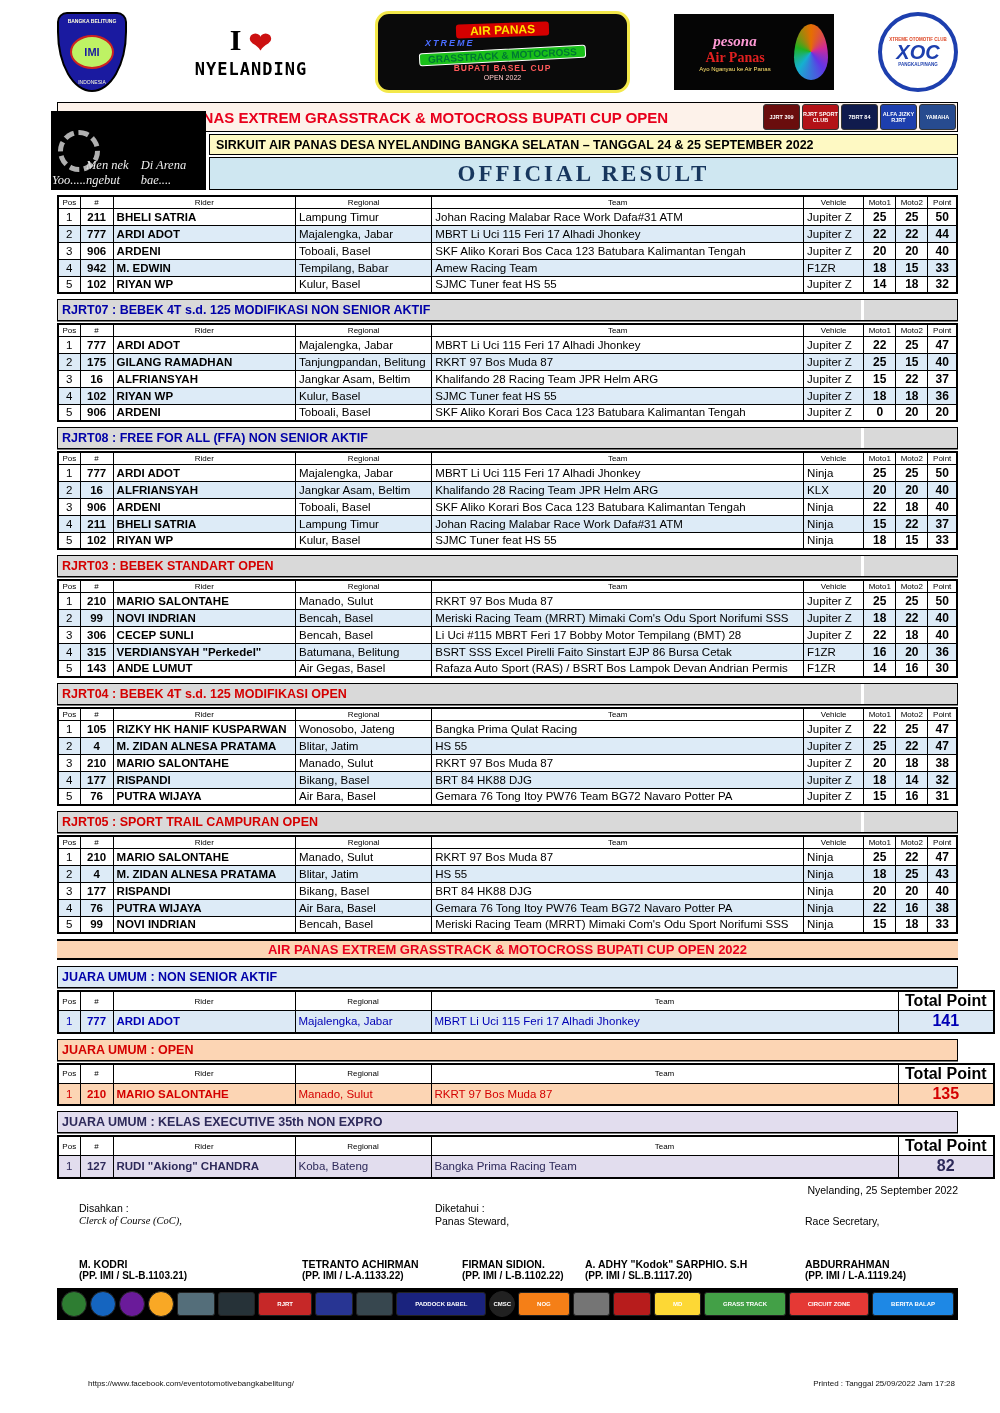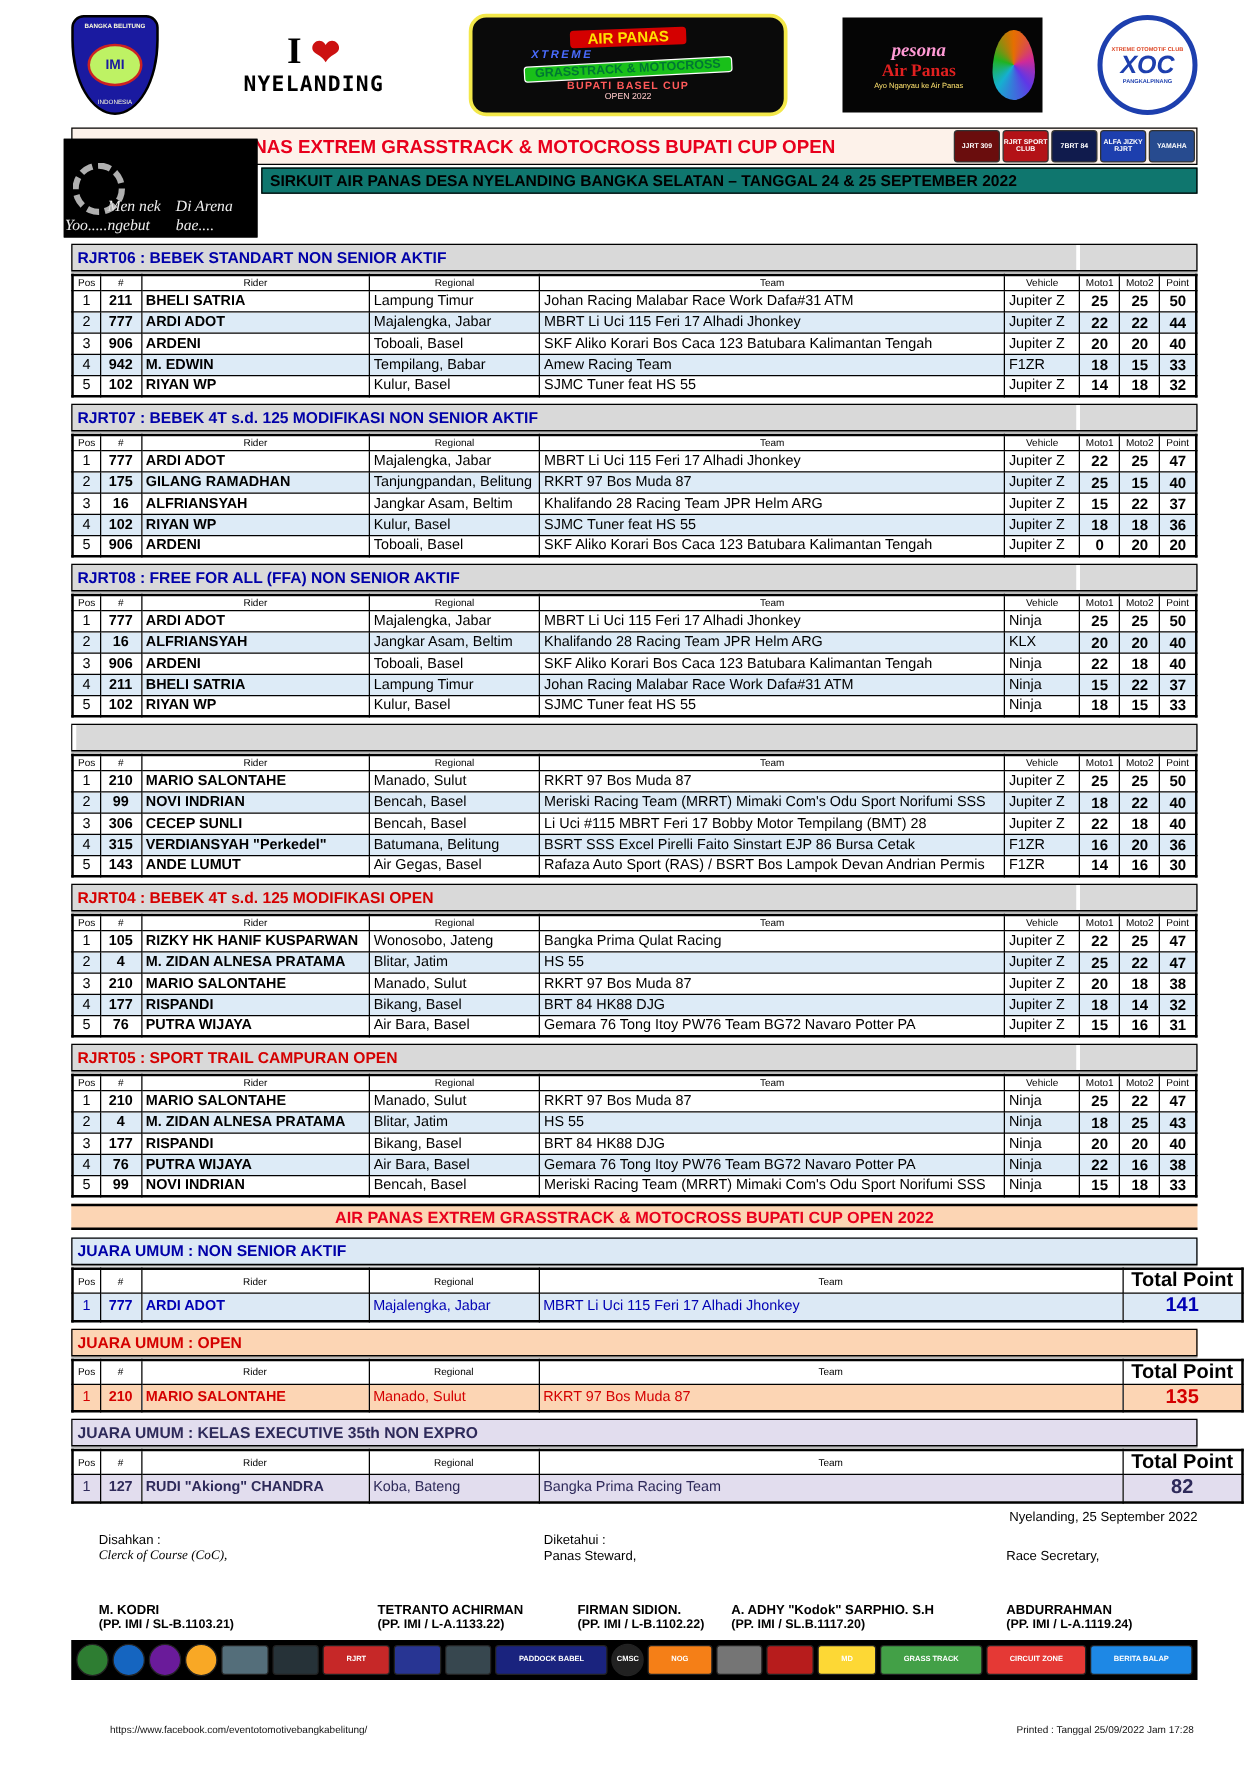--- a/index.html
+++ b/index.html
@@ -42,21 +42,21 @@
 
   
   .header-block { position:relative; height:88px; margin-bottom:5px; }
   .red-title-bar { position:absolute; top:0; left:0; right:0; height:30px; background:#fdf2ea;
     border:1px solid #000; display:flex; align-items:center; }
   .red-title-text { flex:1; text-align:center; color:#e8001c; font-weight:bold; font-size:15px; white-space:nowrap; overflow:hidden; }
   .mini-logos { display:flex; gap:2px; margin-right:1px; }
   .mini-logo { width:37px; height:26px; color:#fff; font-weight:bold; font-size:5.5px; line-height:1.1;
     display:flex; align-items:center; justify-content:center; text-align:center; border-radius:3px; border:1px solid #333; }
   .sirkuit-bar { position:absolute; top:32px; left:152px; right:0; height:21px; border:1px solid #000;
-    background:#0f766e; display:flex; align-items:center; padding-left:6px; font-weight:bold; font-size:12.5px; white-space:nowrap; }
+    background:#fef9c3; display:flex; align-items:center; padding-left:6px; font-weight:bold; font-size:12.5px; white-space:nowrap; }
   .official-bar { position:absolute; top:55px; left:152px; right:0; height:33px; border:1px solid #000;
     background:#cfe7f1; display:flex; align-items:center; justify-content:center;
     font-family:"Liberation Serif","DejaVu Serif",serif; font-weight:bold; font-size:23px; color:#17365d; letter-spacing:3px; }
   .promo-box { position:absolute; top:9px; left:-6px; width:155px; height:79px; background:#000; color:#eee;
     display:flex; flex-direction:row; align-items:flex-end; justify-content:center; padding-right:10px;
     font-family:"Liberation Serif","DejaVu Serif",serif; font-style:italic; font-size:12.5px; line-height:1.25; border:1px solid #000; }
   .promo-gear { position:absolute; left:6px; top:18px; width:42px; height:42px; border-radius:50%;
     border:5px dashed #ddd; opacity:.8; }
 
   
@@ -161,34 +161,33 @@
             <div class="mini-logo" style="background: rgb(106, 13, 13);">JJRT 309</div>
             <div class="mini-logo" style="background: rgb(179, 18, 23);">RJRT SPORT CLUB</div>
             <div class="mini-logo" style="background: rgb(16, 27, 77);">7BRT 84</div>
             <div class="mini-logo" style="background: rgb(29, 63, 174);">ALFA JIZKY RJRT</div>
             <div class="mini-logo" style="background: rgb(39, 75, 143);">YAMAHA</div>
           </div>
       </div>
       <div class="sirkuit-bar">
         <span>SIRKUIT AIR PANAS DESA NYELANDING BANGKA SELATAN – TANGGAL 24 &amp; 25 SEPTEMBER 2022</span>
       </div>
+      <div class="official-bar">
+        <span>OFFICIAL RESULT</span>
+      </div>
       <div class="promo-box">
         <div class="promo-gear"></div>
         <div>Yoo.....</div>
         <div>Men nek ngebut</div>
         <div>Di Arena bae....</div>
       </div>
     </div>
 
     <div id="race-sections">
         <div class="section theme-blue">
-          <div class="section-title">
-            <div class="t-main">RJRT06  : BEBEK STANDART NON SENIOR AKTIF</div>
-            <div class="t-right"></div>
-          </div>
           <table class="race">
             <thead>
               <tr>
                 <th class="c-pos">Pos</th>
                 <th class="c-num">#</th>
                 <th class="c-rider">Rider</th>
                 <th class="c-reg">Regional</th>
                 <th class="c-team">Team</th>
                 <th class="c-veh">Vehicle</th>
                 <th class="c-m1">Moto1</th>
@@ -406,20 +405,21 @@
                 <td class="c-veh">Ninja</td>
                 <td class="c-m1">18</td>
                 <td class="c-m2">15</td>
                 <td class="c-pt">33</td>
               </tr>
             </tbody>
           </table>
         </div>
         <div class="section theme-red">
           <div class="section-title">
+            <div class="t-main">RJRT03  : BEBEK STANDART OPEN</div>
             <div class="t-right"></div>
           </div>
           <table class="race">
             <thead>
               <tr>
                 <th class="c-pos">Pos</th>
                 <th class="c-num">#</th>
                 <th class="c-rider">Rider</th>
                 <th class="c-reg">Regional</th>
                 <th class="c-team">Team</th>

